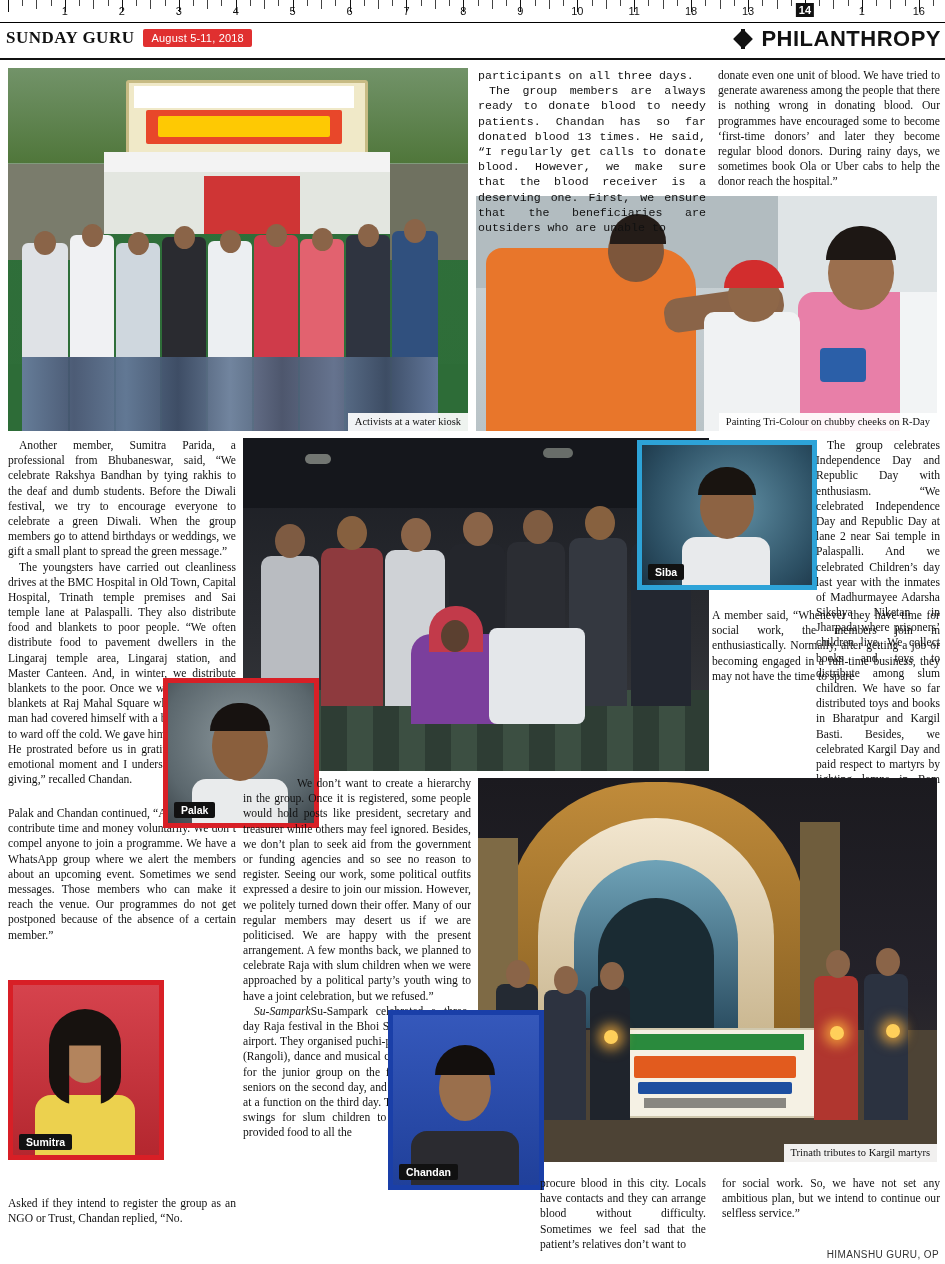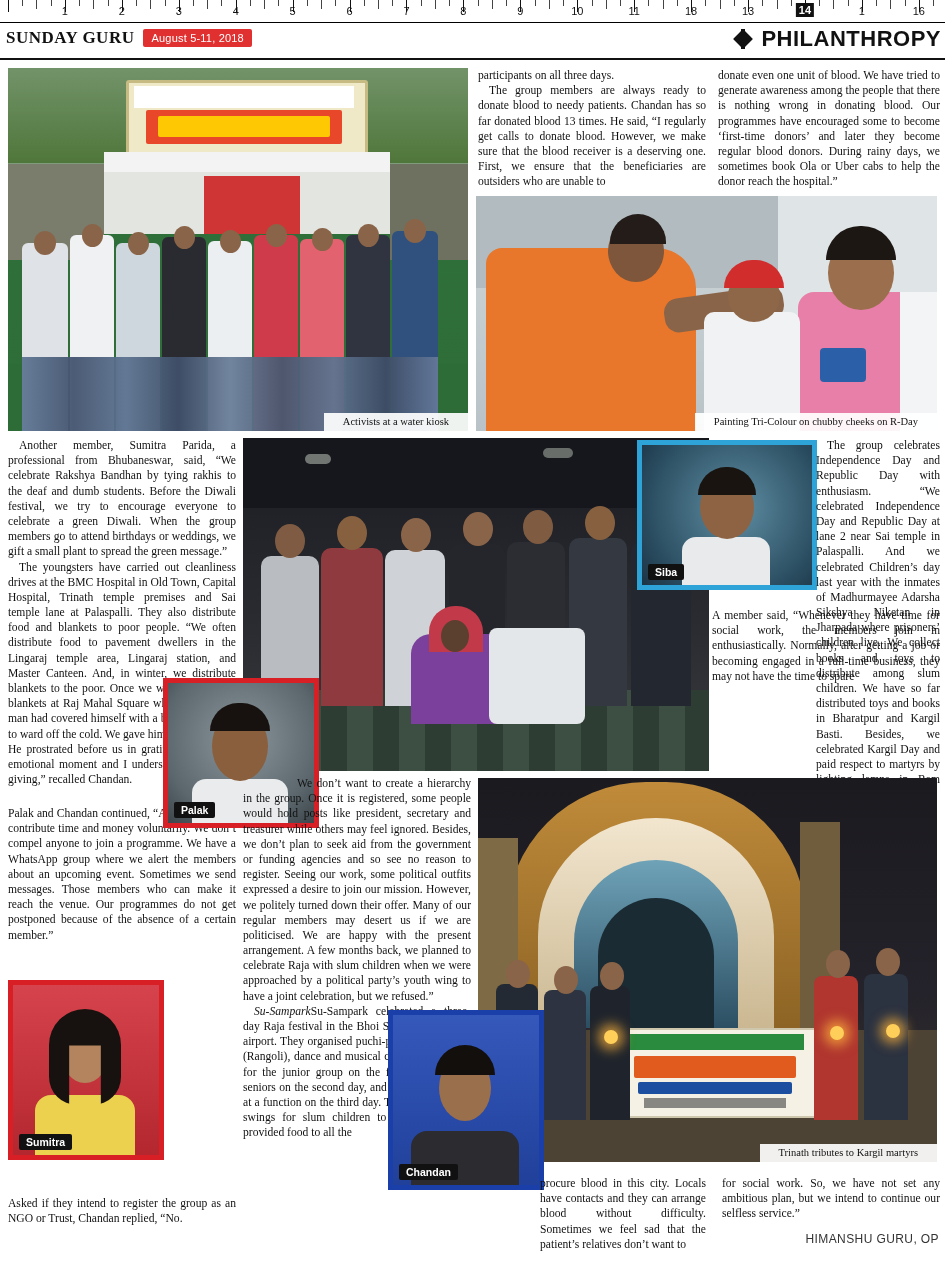--- a/index.html
+++ b/index.html
@@ -63,41 +63,41 @@
     background:#111;
   }
   .rule-under{
     position:absolute;top:58px;left:0;width:945px;height:2px;background:#111;
   }
   
   .photo{position:absolute;overflow:hidden;background:#888;}
   .cap{
     position:absolute;bottom:0;right:0;background:rgba(255,255,255,.92);
     font-family:"Liberation Serif",serif;font-size:10.5px;color:#111;
-    padding:3px 19px;line-height:1.15;white-space:nowrap;
+    padding:3px 7px;line-height:1.15;white-space:nowrap;
   }
   
   .col{
     position:absolute;text-align:justify;
     font-size:11.6px;line-height:1.31;
     font-family:"Liberation Serif",serif;color:#111;
   }
   .col p{margin:0;text-indent:11px;}
   .col p.noind{text-indent:0;}
   .it{font-style:italic;}
   
   .portrait{position:absolute;overflow:hidden;}
   .pname{
     position:absolute;bottom:5px;left:6px;background:#111;color:#fff;
     font-family:"Liberation Sans",sans-serif;font-size:10.5px;
     font-weight:bold;padding:2px 7px;border-radius:2px;
   }
   .byline{
-    position:absolute;right:6px;bottom:18px;
-    font-family:"Liberation Sans",sans-serif;font-size:12px;
+    position:absolute;right:6px;bottom:4px;
+    font-family:"Liberation Sans",sans-serif;font-size:10px;
     letter-spacing:.4px;color:#333;
   }
   .grp-person{position:absolute;bottom:0;border-radius:6px 6px 0 0;}
   .head{position:absolute;border-radius:50%;background:#8a6448;}
 </style>
 </head>
 <body>
 
 <div class="ruler">
   <div class="tickwrap" id="tickwrap">
@@ -259,21 +259,21 @@
   <div style="position:absolute;left:344px;top:152px;width:46px;height:34px;background:#2b5fa8;border-radius:4px;"></div>
 
   <div style="position:absolute;left:228px;top:116px;width:96px;height:119px;background:#f0f2f3;border-radius:10px 10px 0 0;"></div>
   <div style="position:absolute;left:252px;top:74px;width:52px;height:52px;border-radius:50%;background:#8e6748;"></div>
   <div style="position:absolute;left:248px;top:64px;width:60px;height:28px;border-radius:30px 30px 0 0;background:#d22d2d;"></div>
 
   <div style="position:absolute;left:424px;top:96px;width:37px;height:139px;background:#f2f4f5;"></div>
   <div class="cap">Painting Tri-Colour on chubby cheeks on R-Day</div>
 </div>
 
-<div class="col" style="left:478px;top:68px;width:228px;">
+<div class="col" style="left:478px;top:68px;width:228px;font-family:Liberation Mono, monospace;">
   <p class="noind">participants on all three days.</p>
   <p>The group members are always ready to donate blood to needy patients. Chandan has so far donated blood 13 times. He said, “I regularly get calls to donate blood. However, we make sure that the blood receiver is a deserving one. First, we ensure that the beneficiaries are outsiders who are unable to</p>
 </div>
 
 <div class="col" style="left:718px;top:68px;width:222px;">
   <p class="noind">donate even one unit of blood. We have tried to generate awareness among the people that there is nothing wrong in donating blood. Our programmes have encouraged some to become ‘first-time donors’ and later they become regular blood donors. During rainy days, we sometimes book Ola or Uber cabs to help the donor reach the hospital.”</p>
 </div>
 
 <div class="col" style="left:8px;top:438px;width:228px;">
   <p>Another member, Sumitra Parida, a professional from Bhubaneswar, said, “We celebrate Rakshya Bandhan by tying rakhis to the deaf and dumb students. Before the Diwali festival, we try to encourage everyone to celebrate a green Diwali. When the group members go to attend birthdays or weddings, we gift a small plant to spread the green message.”</p>

